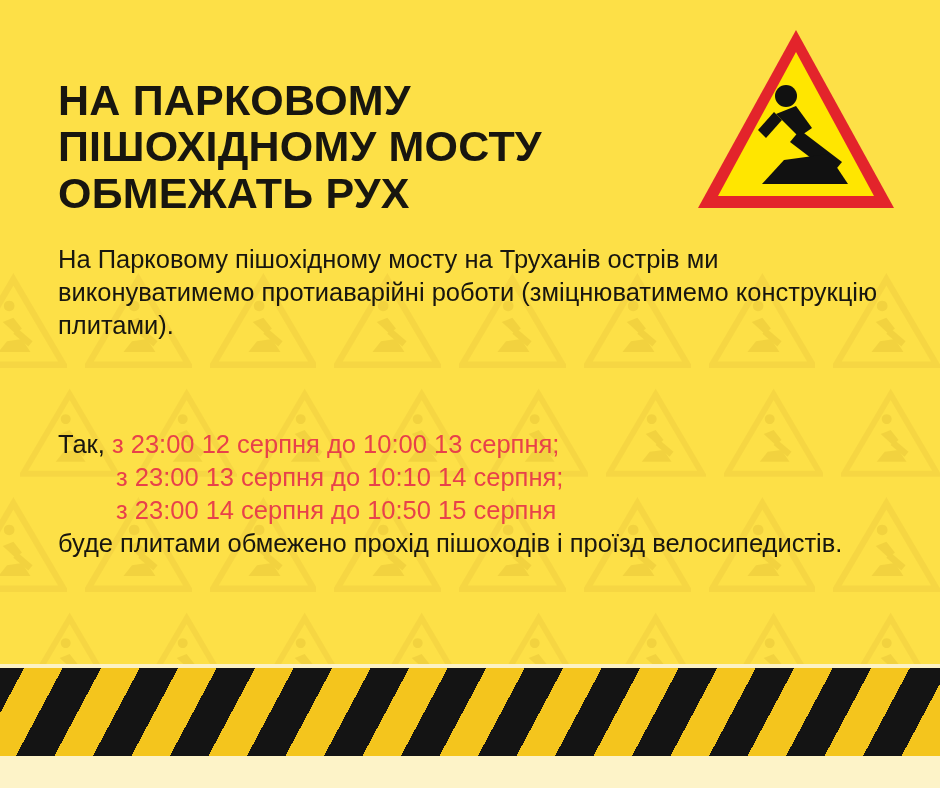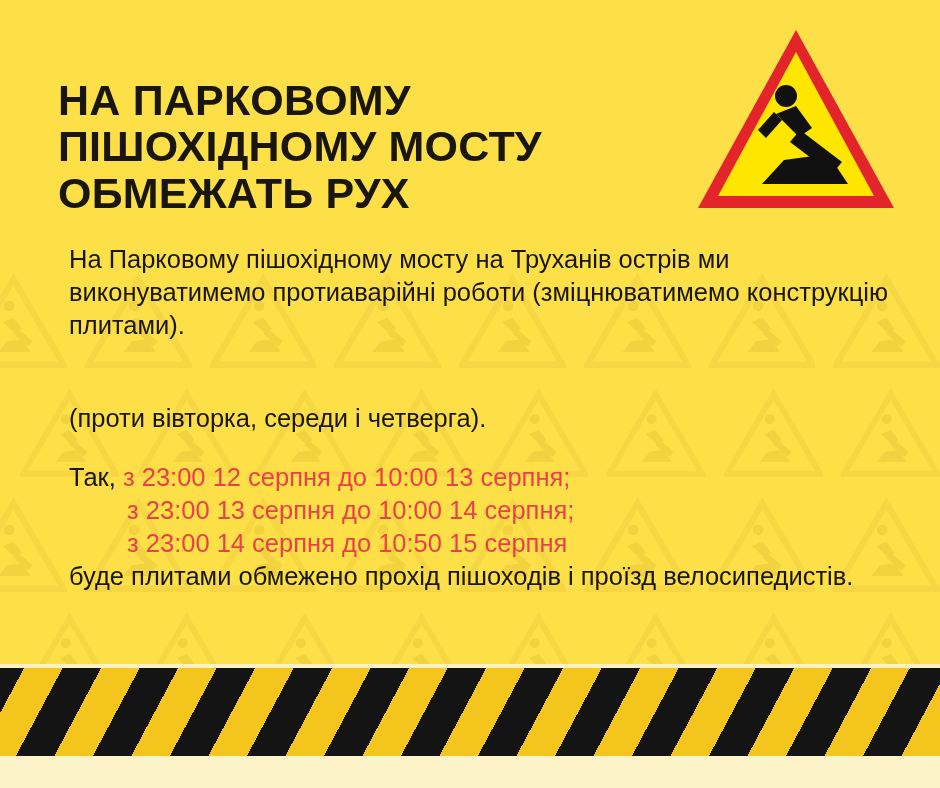--- a/index.html
+++ b/index.html
@@ -60,21 +60,21 @@
 
   .body-text {
     position: absolute;
     left: 58px;
     top: 243px;
     width: 836px;
     font-size: 25.5px;
     line-height: 1.30;
     color: #18160f;
   }
-  .para { margin: 0 0 26px 11px; }
+  .para { margin: 0 0 26px 0; }
   .hl {
     color: #e8414a;
     font-weight: normal;
     white-space: nowrap;
   }
   .indent {
     display: inline-block;
     width: 58px;
   }
 
@@ -417,26 +417,25 @@
       <path d="M72 162 l86 0 l-20 -30 l-44 6 z"></path>
       <path d="M84 90 l-16 18 l8 8 l16 -18 z"></path>
     </g>
   </svg>
 
   <div class="body-text">
     <p class="para">На Парковому пішохідному мосту на Труханів острів ми виконуватимемо протиаварійні роботи (зміцнюватимемо конструкцію плитами).</p>
 
     <p class="para">
       <br>
-      <span>(проти вівторка, середи і четверга).</span>
     </p>
 
     <p class="para">
       <span>Так, </span><span class="hl">з 23:00 12 серпня до 10:00 13 серпня;</span><br>
-      <span class="indent"></span><span class="hl">з 23:00 13 серпня до 10:00 14 серпня;</span><br>
+      <span class="indent"></span><span class="hl">з 23:00 13 серпня до 10:10 14 серпня;</span><br>
       <span class="indent"></span><span class="hl">з 23:00 14 серпня до 10:50 15 серпня</span><br>
       <span>буде плитами обмежено прохід пішоходів і проїзд велосипедистів.</span>
     </p>
 
   </div>
 
   <div class="stripe-top-edge"></div>
   <div class="stripes"></div>
 </div>
 

